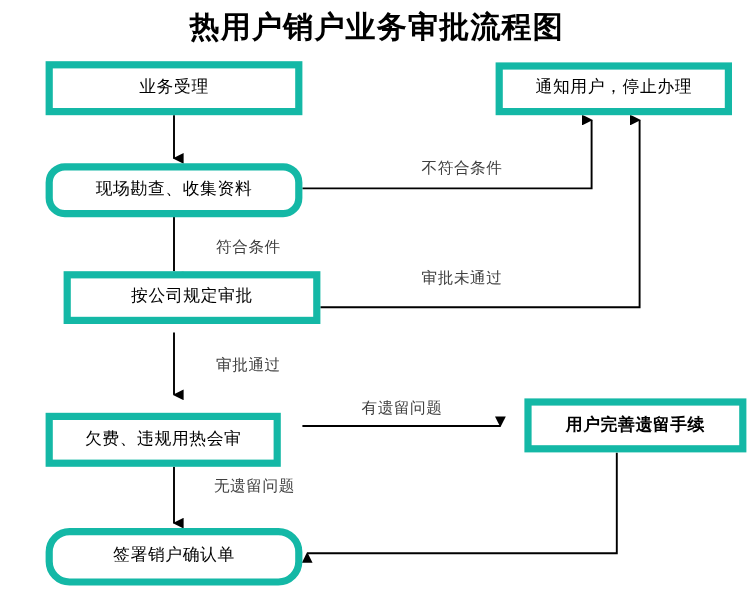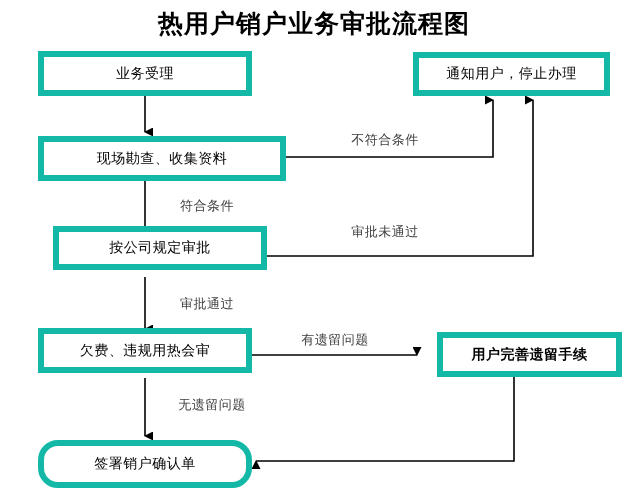--- a/index.html
+++ b/index.html
@@ -109,29 +109,29 @@
 
       <path d="M514,377 L514,461 L256,461" marker-end="url(#arrow-left)"></path>
 
     </g>
   </svg>
 
   <div class="node" style="left:38px; top:51px; width:214px; height:45px;">
     <span>业务受理</span>
   </div>
 
-  <div class="node" style="left:38px; top:136px; width:248px; height:45px;">
+  <div class="node" style="left:38px; top:136px; width:214px; height:45px;border-radius:16px;">
     <span>现场勘查、收集资料</span>
   </div>
 
   <div class="node" style="left:38px; top:226px; width:214px; height:44px;margin-left:15px;">
     <span>按公司规定审批</span>
   </div>
 
-  <div class="node" style="left:38px; top:328px; width:214px; height:45px;">
+  <div class="node" style="left:38px; top:344px; width:196px; height:45px;">
     <span>欠费、违规用热会审</span>
   </div>
 
   <div class="node" style="left:38px; top:440px; width:214px; height:48px;border-radius:20px;">
     <span>签署销户确认单</span>
   </div>
 
   <div class="node" style="left:413px; top:52px; width:197px; height:44px;">
     <span>通知用户，停止办理</span>
   </div>

